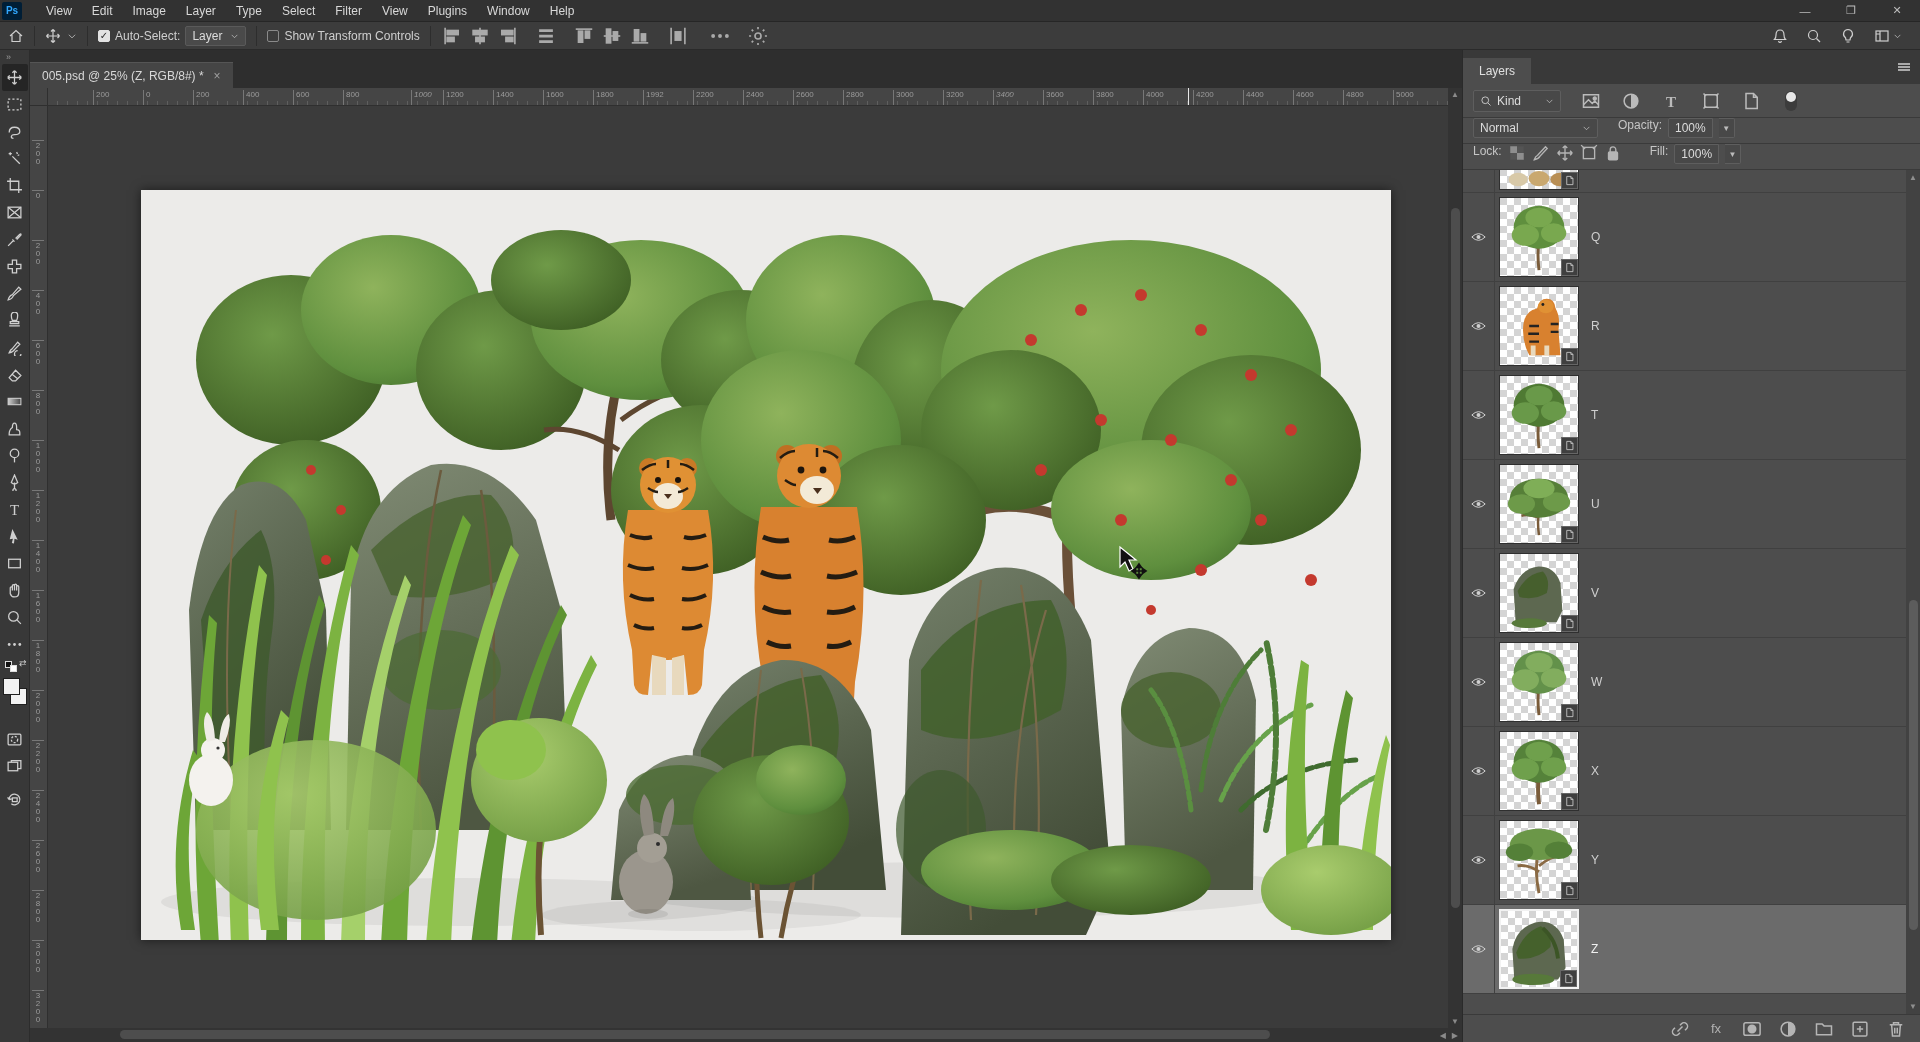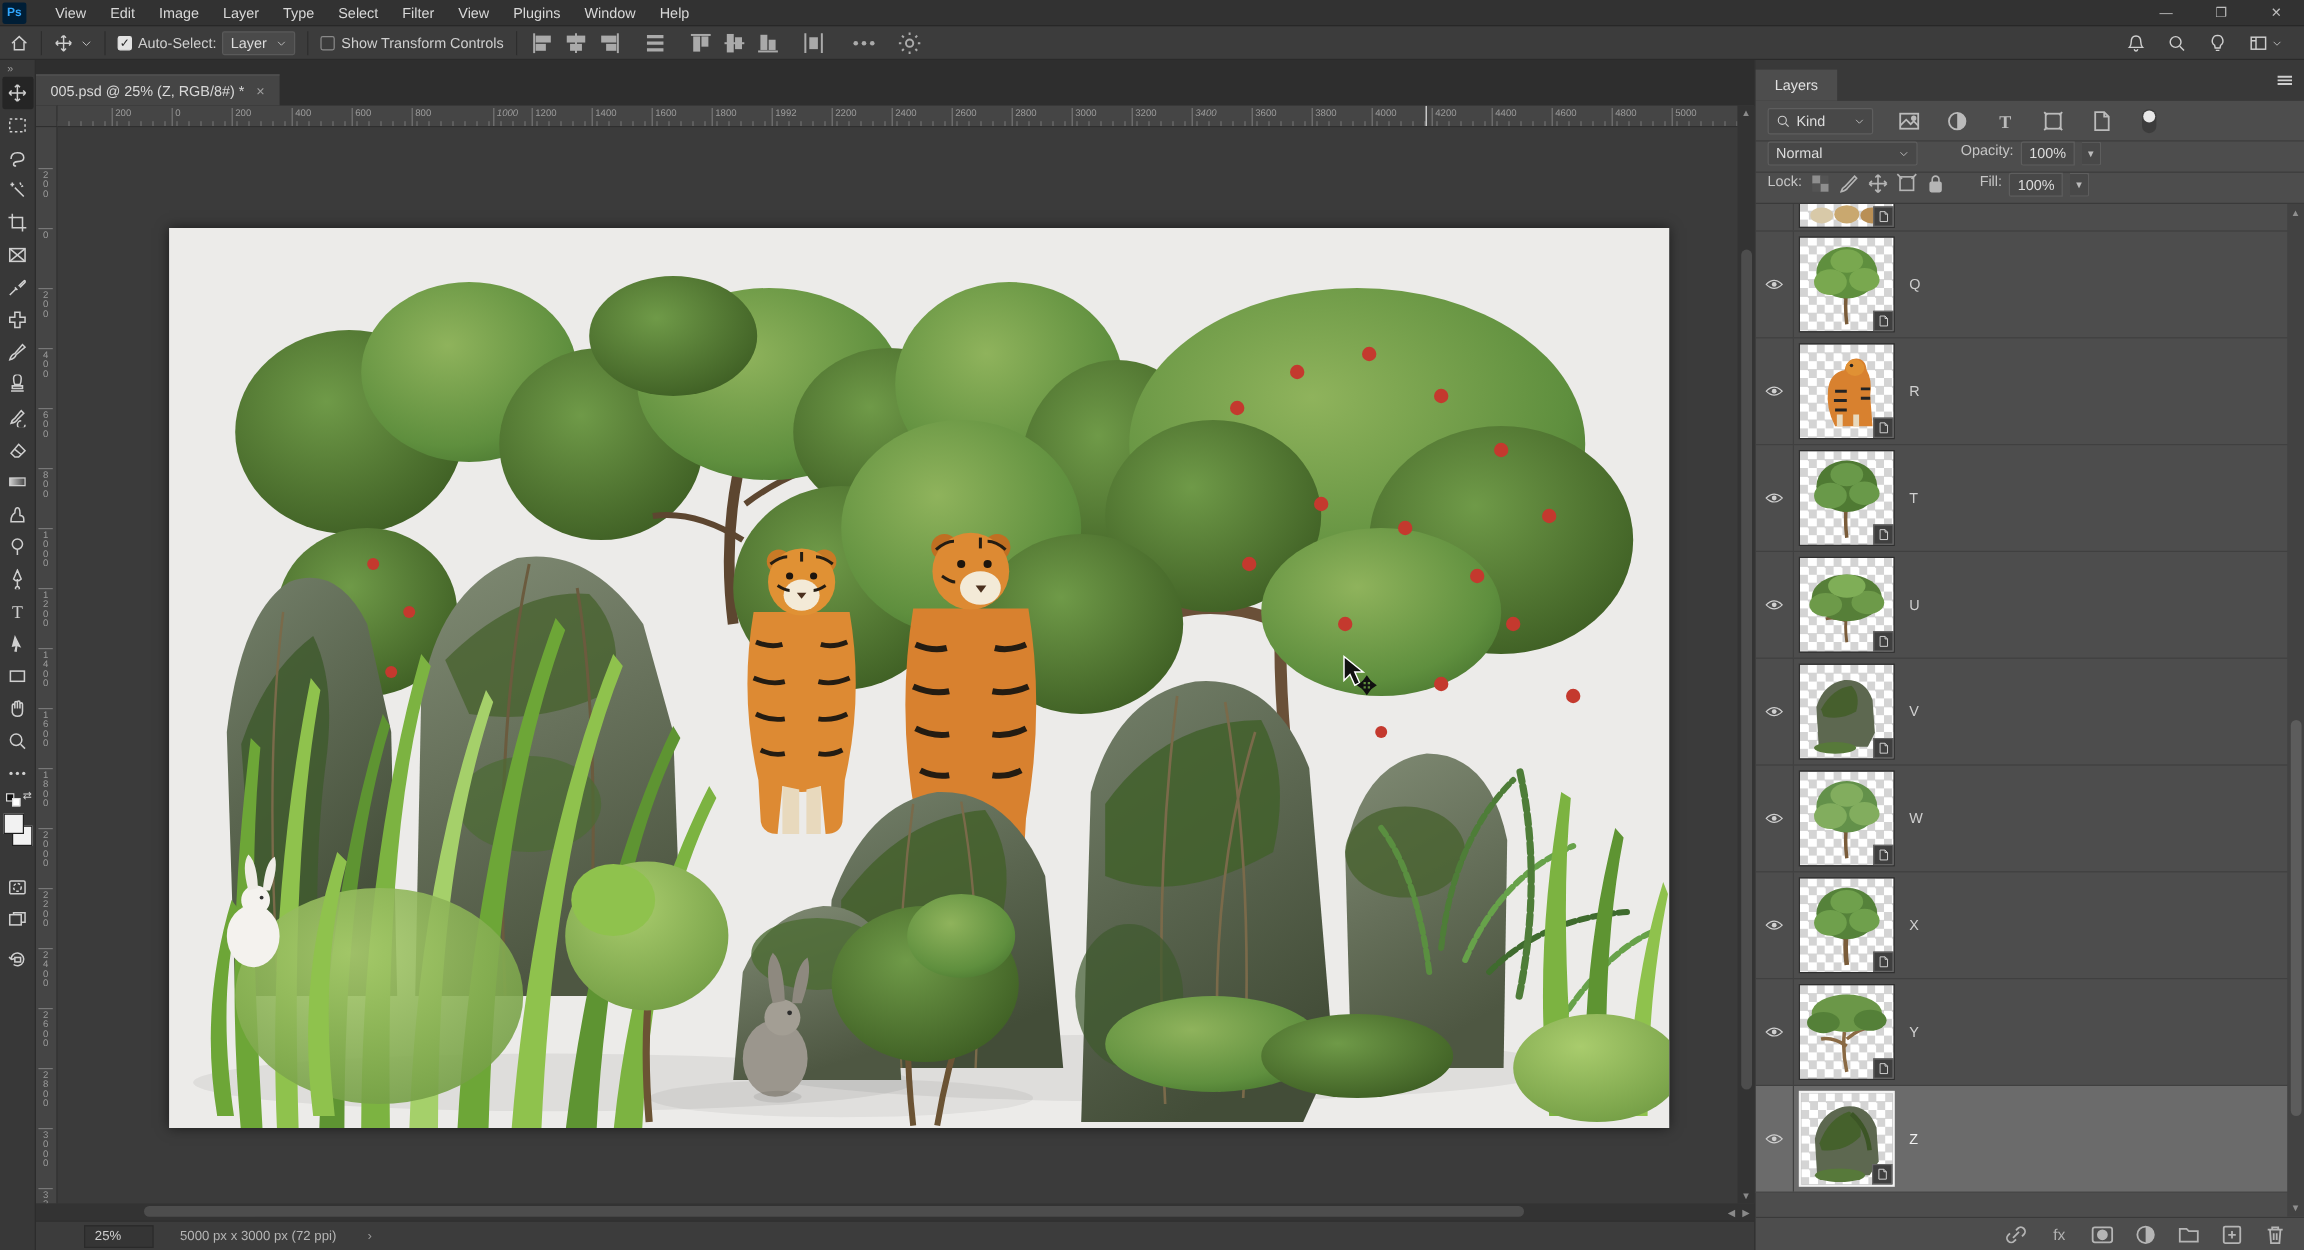--- a/index.html
+++ b/index.html
@@ -736,25 +736,20 @@
           <span class="vthumb"></span>
         </div>
       </div>
 
       <div class="hscrollbar">
         <span class="hthumb"></span>
         <span>◀</span>
         <span>▶</span>
       </div>
 
-      <div class="statusbar">
-        <div class="zoom-field">25%</div>
-        <span class="doc-info">5000 px x 3000 px (72 ppi)</span>
-        <span class="status-chev">›</span>
-      </div>
     </div>
 
     <div class="layers-panel">
       <div class="panel-tabbar">
         <div class="panel-tab">Layers</div>
         <span class="panel-menu icon16">
             <svg viewBox="0 0 16 16" fill="none" stroke="#cfcfcf" stroke-width="1.2">
               <path d="M2 5 H14 M2 8 H14 M2 11 H14" stroke-width="1.6"></path>
             </svg>
           </span>
@@ -809,21 +804,21 @@
 
       <div class="blend-row">
         <div class="blend-select">
           <span>Normal</span>
           <span class="icon16" style="width:9px">
               <svg viewBox="0 0 16 16" fill="none" stroke="#cfcfcf" stroke-width="1.2">
                 <path d="M3 6 L8 11 L13 6"></path>
               </svg>
             </span>
         </div>
-        <span class="mini-label" style="margin-left:30px">Opacity:</span>
+        <span class="mini-label" style="margin-left:14px">Opacity:</span>
         <span class="value-box">100%</span>
         <span class="value-chev">▼</span>
       </div>
 
       <div class="lock-row">
         <span class="mini-label">Lock:</span>
         <span class="lock-ico">
             <svg viewBox="0 0 16 16" fill="#9f9f9f">
               <rect x="2" y="2" width="6" height="6"></rect>
               <rect x="8" y="8" width="6" height="6"></rect>

